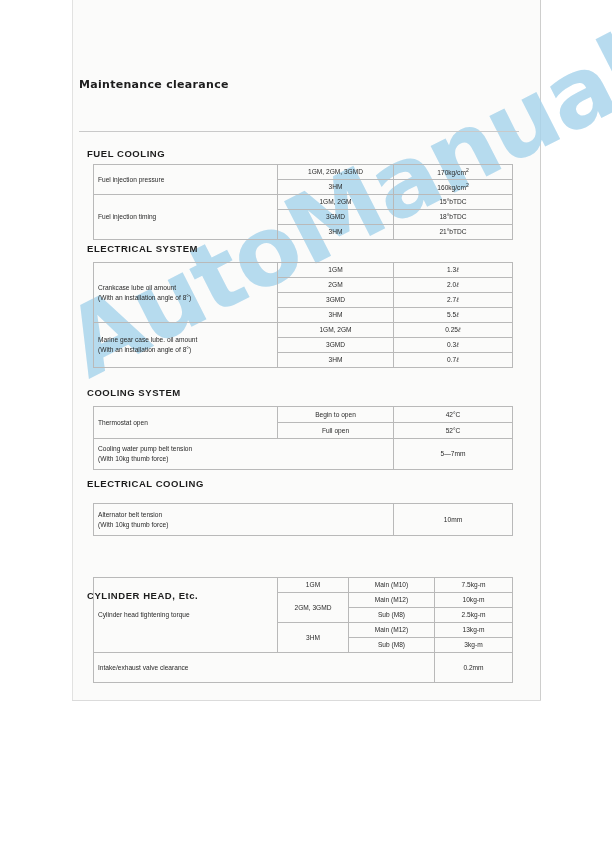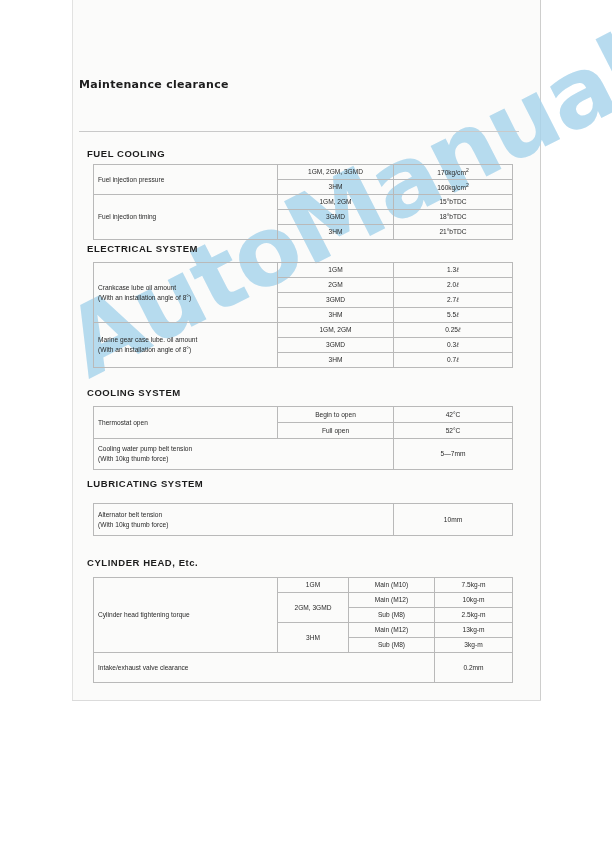--- a/index.html
+++ b/index.html
@@ -245,38 +245,38 @@
       <tr>
         <td class="lbl" colspan="2" style="height:30px;">
           <span class="sub">Cooling water pump belt tension</span>
           <span class="sub">(With 10kg thumb force)</span>
         </td>
         <td class="ctr">5—7mm</td>
       </tr>
     </tbody>
   </table>
 
-  <div class="section-head" style="top:478px;">LUBRICATING SYSTEM</div>
+  <div class="section-head" style="top:478px;">ELECTRICAL COOLING</div>
   <table class="spec" style="left:93px; top:503px; width:419px;">
     <colgroup>
         <col style="width:300px">
         <col style="width:119px">
       </colgroup>
     <tbody>
       <tr>
         <td class="lbl" style="height:31px;">
           <span class="sub">Alternator belt tension</span>
           <span class="sub">(With 10kg thumb force)</span>
         </td>
         <td class="ctr">10mm</td>
       </tr>
     </tbody>
   </table>
 
-  <div class="section-head" style="top:557px;">CYLINDER HEAD, Etc.</div>
+  <div class="section-head" style="top:590px;">CYLINDER HEAD, Etc.</div>
   <table class="spec" style="left:93px; top:577px; width:419px;">
     <colgroup>
         <col style="width:184px">
         <col style="width:71px">
         <col style="width:86px">
         <col style="width:78px">
       </colgroup>
     <tbody>
       <tr>
         <td class="lbl" rowspan="5" style="height:70px;">Cylinder head tightening torque</td>

